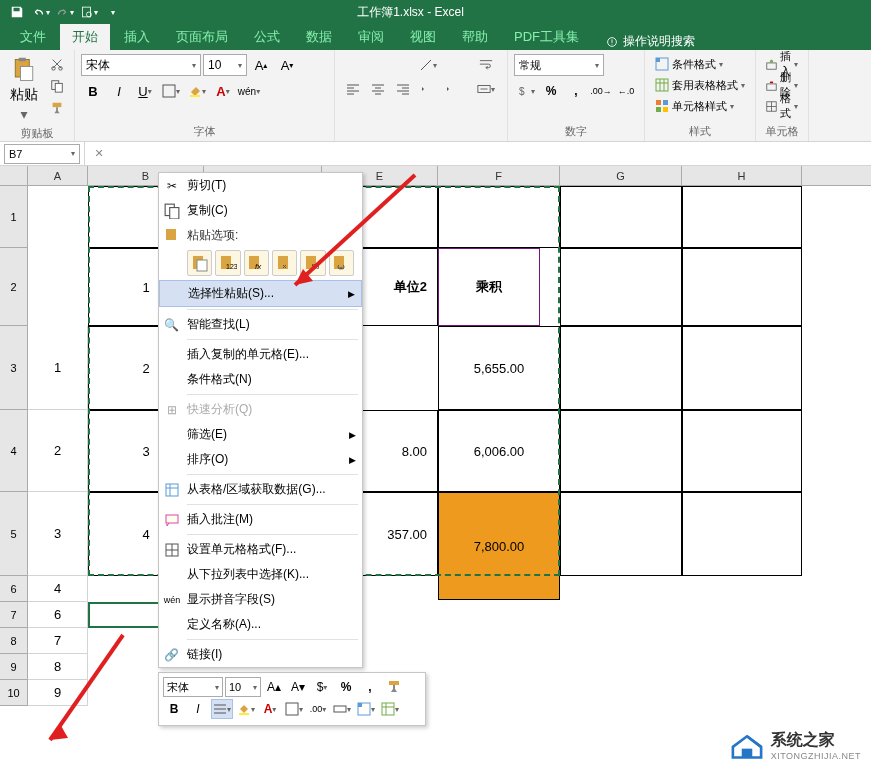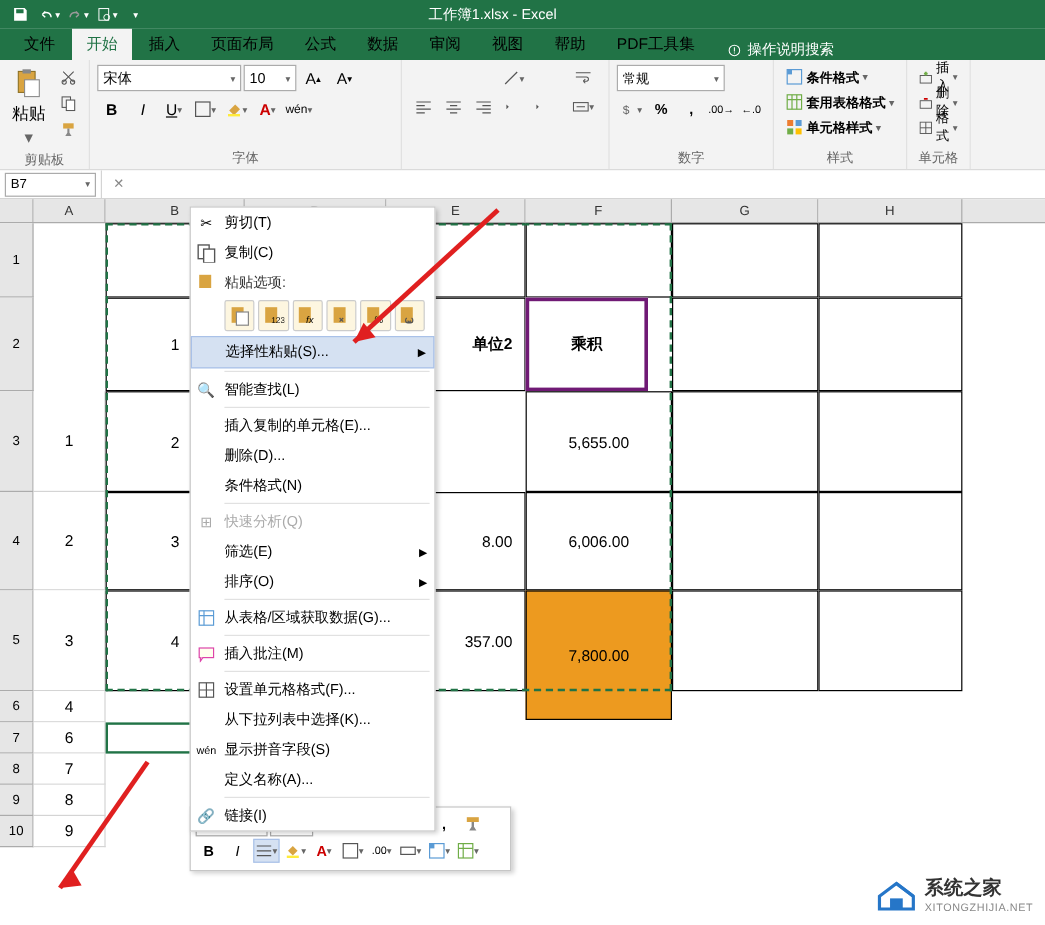--- a/index.html
+++ b/index.html
@@ -8,21 +8,21 @@
 
 .titlebar { background: #217346; height: 24px; display: flex; align-items: center; color: #fff; }
 .titlebar .qat { display: flex; gap: 6px; padding: 0 8px; align-items: center; }
 .titlebar .qat-btn { width: 18px; height: 18px; display: flex; align-items: center; justify-content: center; color: #fff; }
 .titlebar .title { flex: 1; text-align: center; font-size: 12px; }
 .qat svg { width: 14px; height: 14px; fill: #fff; }
 .qat .dd { font-size: 8px; margin-left: 1px; }
 
 
 .tabs { background: #217346; height: 26px; display: flex; align-items: flex-end; padding-left: 8px; gap: 2px; }
-.tab { padding: 4px 12px; color: #000000; font-size: 13px; cursor: pointer; }
+.tab { padding: 4px 12px; color: #86efac; font-size: 13px; cursor: pointer; }
 .tab.active { background: #f3f3f3; color: #217346; font-weight: 500; }
 .tell-me { display: flex; align-items: center; gap: 4px; color: #fff; margin-left: 12px; font-size: 12px; }
 
 
 .ribbon { background: #f3f3f3; height: 92px; border-bottom: 1px solid #d4d4d4; display: flex; }
 .ribbon-group { border-right: 1px solid #e1e1e1; padding: 4px 6px 2px; display: flex; flex-direction: column; justify-content: space-between; }
 .ribbon-group-label { text-align: center; font-size: 11px; color: #666; padding-top: 2px; }
 .ribbon-controls { display: flex; gap: 4px; align-items: flex-start; }
 .big-btn { display: flex; flex-direction: column; align-items: center; gap: 2px; padding: 2px 4px; cursor: pointer; }
 .big-btn svg { width: 28px; height: 28px; }
@@ -34,21 +34,21 @@
 .font-row { display: flex; gap: 2px; align-items: center; }
 .font-name { width: 120px; height: 22px; border: 1px solid #ababab; background: #fff; padding: 0 4px; display: flex; align-items: center; justify-content: space-between; }
 .font-size { width: 44px; height: 22px; border: 1px solid #ababab; background: #fff; padding: 0 4px; display: flex; align-items: center; justify-content: space-between; }
 .fb { width: 24px; height: 22px; display: flex; align-items: center; justify-content: center; cursor: pointer; font-size: 13px; }
 .fb svg { width: 14px; height: 14px; }
 .align-grid { display: flex; flex-direction: column; gap: 2px; }
 .align-row { display: flex; gap: 1px; }
 .ab { width: 24px; height: 22px; display: flex; align-items: center; justify-content: center; cursor: pointer; }
 .ab svg { width: 14px; height: 14px; fill: #666; }
 .num-fmt { width: 90px; height: 22px; border: 1px solid #ababab; background: #fff; padding: 0 4px; display: flex; align-items: center; justify-content: space-between; font-size: 11px; }
-.style-btn { display: flex; align-items: center; gap: 3px; padding: 1px 4px; cursor: pointer; font-size: 11px; height: 20px; font-weight: bold; }
+.style-btn { display: flex; align-items: center; gap: 3px; padding: 1px 4px; cursor: pointer; font-size: 11px; height: 20px; }
 .style-btn svg { width: 14px; height: 14px; }
 .cell-btn { display: flex; align-items: center; gap: 3px; padding: 1px 4px; cursor: pointer; font-size: 11px; height: 20px; }
 .chev { font-size: 8px; color: #666; }
 
 
 .formula-bar { height: 24px; border-bottom: 1px solid #d4d4d4; display: flex; align-items: center; background: #fff; }
 .name-box { width: 76px; height: 20px; border: 1px solid #ababab; padding: 0 4px; margin: 0 4px; display: flex; align-items: center; justify-content: space-between; font-size: 11px; }
 .fx-btns { display: flex; gap: 4px; padding: 0 6px; border-left: 1px solid #d4d4d4; height: 100%; align-items: center; }
 .fx-btn { width: 16px; height: 16px; color: #888; display: flex; align-items: center; justify-content: center; font-size: 11px; }
 
@@ -443,21 +443,21 @@
     <div class="cells" id="cells" style="width:843px;height:560px">
 
       <div class="cell" style="left:60px;top:0;width:116px;height:62px;border:1px solid #000"></div>
       <div class="cell" style="left:176px;top:0;width:118px;height:62px;border:1px solid #000"></div>
       <div class="cell" style="left:294px;top:0;width:116px;height:62px;border:1px solid #000;font-weight:bold"></div>
       <div class="cell" style="left:410px;top:0;width:122px;height:62px;border:1px solid #000;font-weight:bold"></div>
       <div class="cell" style="left:532px;top:0;width:122px;height:62px;border:1px solid #000"></div>
       <div class="cell" style="left:654px;top:0;width:120px;height:62px;border:1px solid #000"></div>
 
       <div class="cell" style="left:294px;top:62px;width:116px;height:78px;font-weight:bold;border:1px solid #000;justify-content:flex-end;padding-right:10px">单位2</div>
-      <div class="cell" style="left:410px;top:62px;width:102px;height:78px;font-weight:bold;border:3px solid #701a75">乘积</div>
+      <div class="cell" style="left:410px;top:62px;width:102px;height:78px;font-weight:bold;border:1px solid #701a75">乘积</div>
       <div class="cell" style="left:60px;top:62px;width:116px;height:78px;border:1px solid #000">1</div>
       <div class="cell" style="left:532px;top:62px;width:122px;height:78px;border:1px solid #000"></div>
       <div class="cell" style="left:654px;top:62px;width:120px;height:78px;border:1px solid #000"></div>
 
       <div class="cell" style="left:0;top:140px;width:60px;height:84px">1</div>
       <div class="cell" style="left:60px;top:140px;width:116px;height:84px;border:1px solid #000">2</div>
       <div class="cell" style="left:410px;top:140px;width:122px;height:84px;border:1px solid #000">5,655.00</div>
       <div class="cell" style="left:532px;top:140px;width:122px;height:84px;border:1px solid #000"></div>
       <div class="cell" style="left:654px;top:140px;width:120px;height:84px;border:1px solid #000"></div>
 
@@ -548,23 +548,20 @@
       <span class="arr">▶</span>
     </div>
   <div class="ctx-sep"></div>
   <div class="ctx-item">
       <span class="ico">🔍</span>
       <span>智能查找(L)</span>
     </div>
   <div class="ctx-sep"></div>
   <div class="ctx-item">
       <span>插入复制的单元格(E)...</span>
-    </div>
-  <div class="ctx-item">
-      <span>删除(D)...</span>
     </div>
   <div class="ctx-item">
       <span>条件格式(N)</span>
     </div>
   <div class="ctx-sep"></div>
   <div class="ctx-item disabled">
       <span class="ico">⊞</span>
       <span>快速分析(Q)</span>
     </div>
   <div class="ctx-item">

